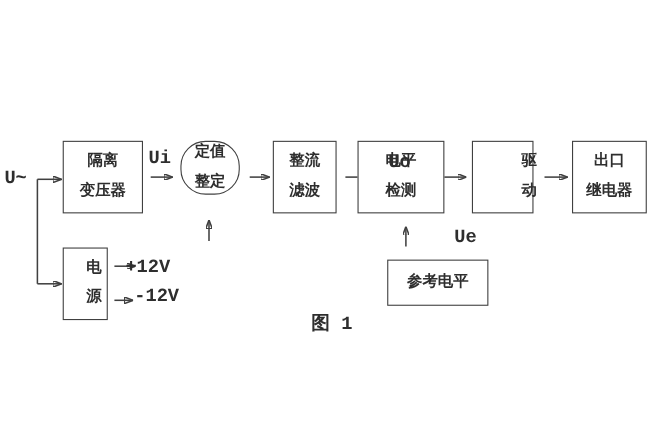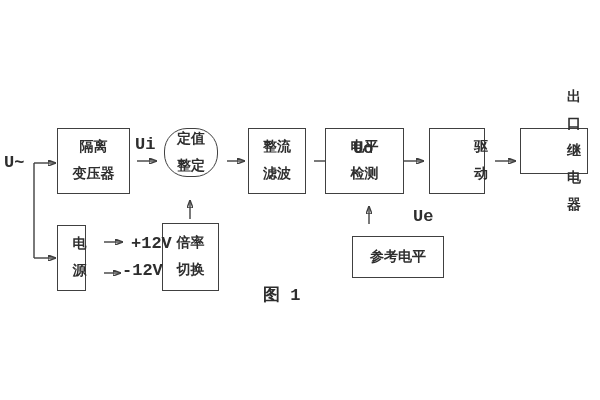--- a/index.html
+++ b/index.html
@@ -27,37 +27,37 @@
     text-align:center;
     font-size:14px;font-weight:600;
     line-height:27px;
     white-space:pre-line;
   }
   .b-iso {left:57px; top:128px;width:73px;height:66px;}
   .b-set {left:164px;top:128px;width:54px;height:49px;border-radius:23px;}
   .b-rect{left:248px;top:128px;width:58px;height:66px;}
   .b-lvl {left:325px;top:128px;width:79px;height:66px;}
   .b-drv {left:429px;top:128px;width:56px;height:66px;padding-left:48px;}
-  .b-out {left:520px;top:128px;width:68px;height:46px;padding-left:40px;}
-  .b-pwr {left:57px; top:225px;width:29px;height:66px;padding-left:16px;}
+  .b-out {left:520px;top:128px;width:68px;height:66px;}
+  .b-pwr {left:57px; top:225px;width:41px;height:66px;padding-left:16px;}
   .b-rate{left:162px;top:223px;width:57px;height:68px;}
   .b-ref {left:328px;top:236px;width:92px;height:42px;margin-left:24px;}
   .lbl{
     position:absolute;
     font-size:17px;font-weight:600;
     line-height:15px;
     white-space:nowrap;
   }
   .l-u    {left:4px;  top:155px;}
   .l-ui   {left:135px;top:137px;}
   .l-uo   {left:313px;top:141px;margin-left:40px;}
   .l-ue   {left:377px;top:209px;margin-left:36px;}
-  .l-p12  {left:131px;top:236px;}
+  .l-p12  {left:114px;top:236px;}
   .l-m12  {left:122px;top:263px;}
-  .l-cap  {left:263px;top:288px;}
+  .l-cap  {left:283px;top:288px;}
 </style>
 </head>
 <body>
 
 <div class="canvas">
 
   <svg class="wires" width="600" height="400" viewBox="0 0 600 400">
     <defs>
       <marker id="arr" markerUnits="userSpaceOnUse" markerWidth="8" markerHeight="6" refX="8" refY="3" orient="auto">
         <path d="M0,0 L8,3 L0,6 Z" fill="#404040" stroke="none"></path>
@@ -82,22 +82,20 @@
   <div class="blk b-set">定值
 整定</div>
   <div class="blk b-rect">整流
 滤波</div>
   <div class="blk b-lvl">电平
 检测</div>
   <div class="blk b-drv">驱动</div>
   <div class="blk b-out">出口
 继电器</div>
   <div class="blk b-pwr">电源</div>
-  <div class="blk b-rate">倍率
-切换</div>
   <div class="blk b-ref">参考电平</div>
 
   <div class="lbl l-u">U~</div>
   <div class="lbl l-ui">Ui</div>
   <div class="lbl l-uo">Uo</div>
   <div class="lbl l-ue">Ue</div>
   <div class="lbl l-p12">+12V</div>
   <div class="lbl l-m12">-12V</div>
 
   <div class="lbl l-cap">图 1</div>

